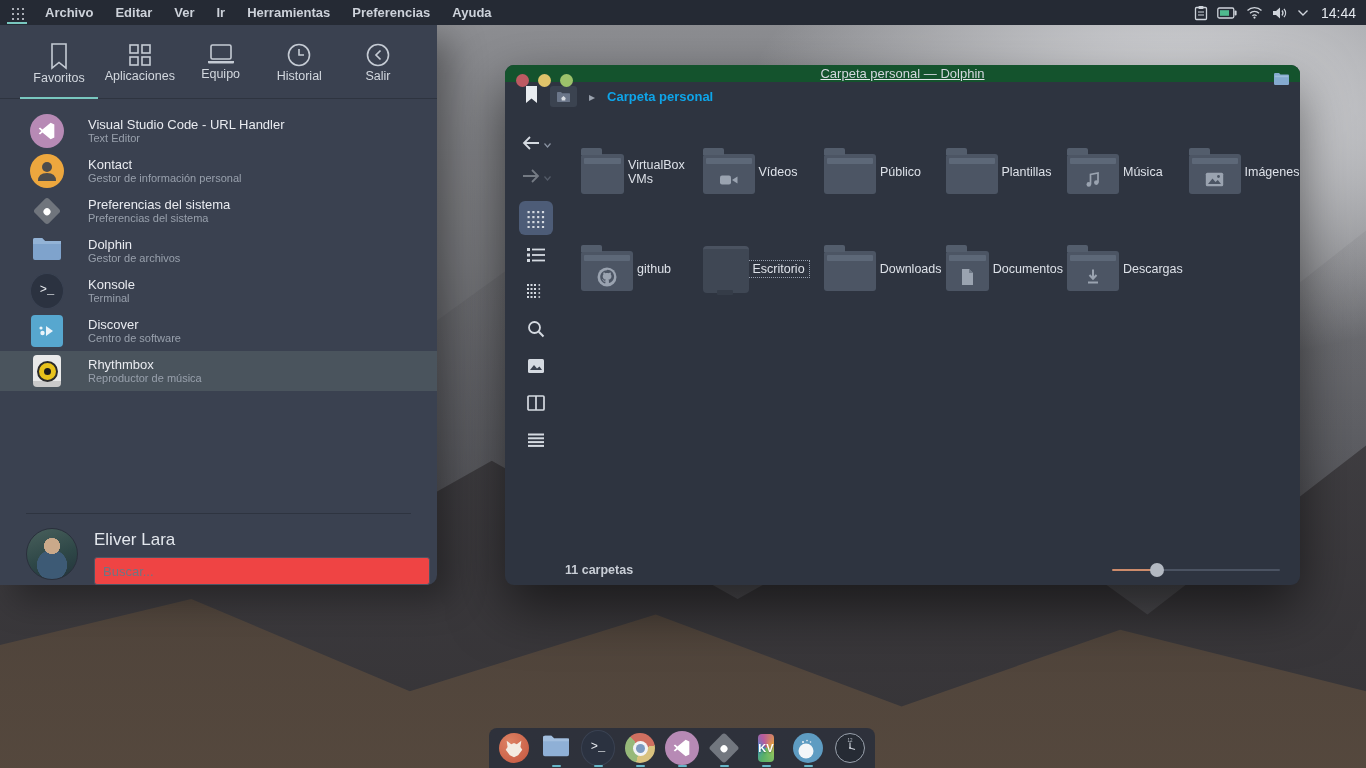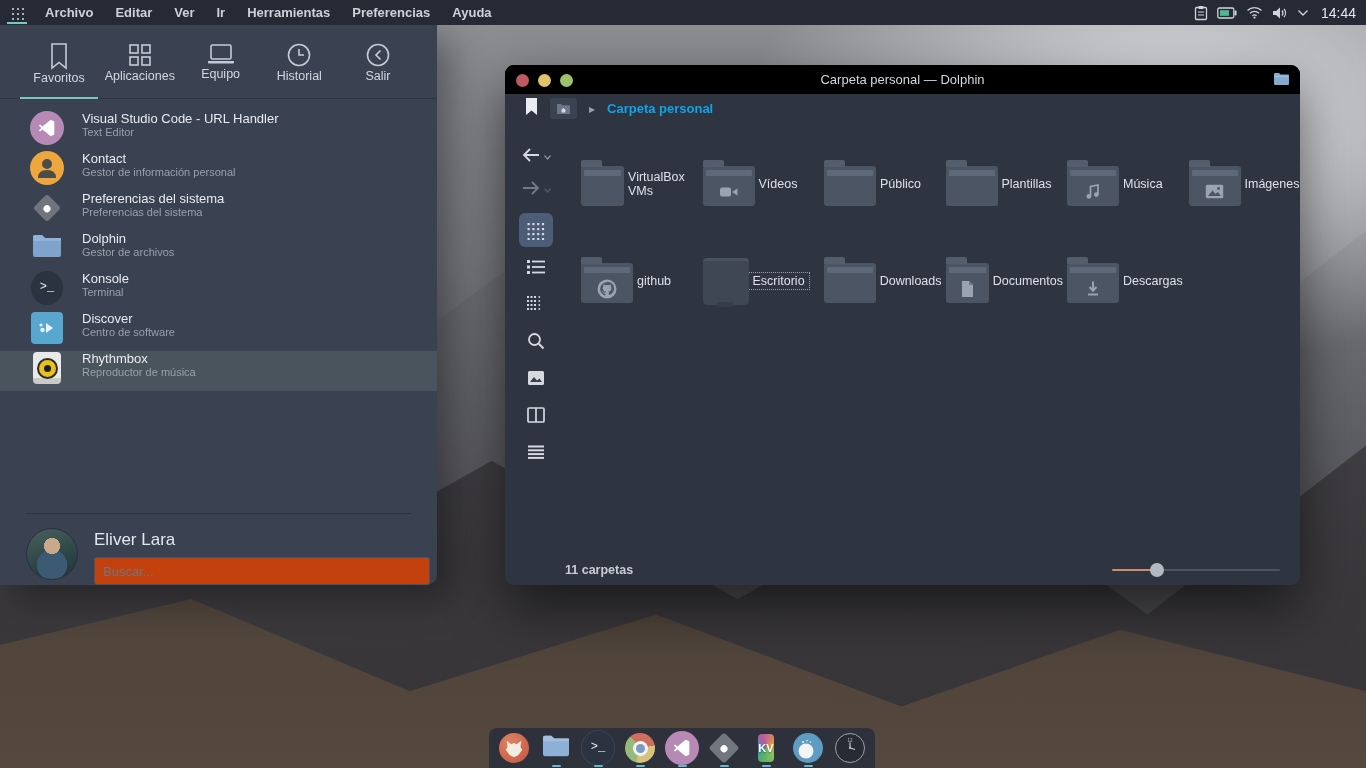--- a/index.html
+++ b/index.html
@@ -39,41 +39,41 @@
 
   
   .panel{position:absolute;left:0;top:25px;width:437px;height:560px;background:#3a4150;
     border-radius:0 0 10px 0;z-index:30;display:flex;flex-direction:column;box-shadow:14px 14px 34px rgba(0,0,0,.35);}
   .tabs{display:flex;justify-content:space-between;padding:16px 26px 0 26px;border-bottom:1px solid #2e3440;position:relative;}
   .tab{display:flex;flex-direction:column;align-items:center;padding-bottom:13px;position:relative;min-width:66px;cursor:default;}
   .tab svg{display:block;}
   .tab-label{font-size:12.5px;color:#d3d8df;}
   .tab.active::after{content:"";position:absolute;left:50%;transform:translateX(-50%);bottom:-1px;width:78px;height:2px;background:#79c7bf;}
   .applist{padding:12px 0 0 0;flex:0 0 auto;}
-  .app-row{display:flex;align-items:flex-start;gap:18px;height:40px;padding:0 0 0 30px;cursor:default;}
+  .app-row{display:flex;align-items:center;gap:24px;height:40px;padding:0 0 0 30px;cursor:default;}
   .app-row.selected{background:#4a545d;}
   .app-ic{width:34px;height:34px;flex:0 0 34px;display:flex;align-items:center;justify-content:center;position:relative;}
   .app-title{font-size:13px;color:#e9ebf0;line-height:15px;}
   .app-desc{font-size:11px;color:#98a0ac;line-height:13px;}
   .panel-flex{flex:1;}
   .userarea{border-top:1px solid #2e3440;margin:0 26px;padding:14px 0 0 0;display:flex;gap:16px;}
   .avatar{width:50px;height:50px;border-radius:50%;flex:0 0 50px;position:relative;overflow:hidden;
     background:radial-gradient(circle at 50% 34%, #caa98a 0 19%, rgba(202,169,138,0) 20%),
       radial-gradient(circle at 50% 72%, #3d5a75 0 34%, rgba(61,90,117,0) 35%),
       linear-gradient(160deg,#49605c 0%,#2e4747 55%,#23333b 100%);border:1px solid #2a303c;}
   .user-name{font-size:17px;color:#e3e7ed;font-weight:400;margin:2px 0 7px 0;}
-  .searchbox{width:318px;height:26px;background:#c2410c;border:1px solid #4d5564;border-radius:3px;
+  .searchbox{width:318px;height:26px;background:#ef4444;border:1px solid #4d5564;border-radius:3px;
     color:#e6e9ee;font-size:13px;padding:0 8px;outline:none;font-family:"Liberation Sans",sans-serif;}
   .searchbox::placeholder{color:#6e7683;}
 
   
   .window{position:absolute;left:505px;top:65px;width:795px;height:520px;background:#2e3440;
     border-radius:9px;box-shadow:0 22px 54px rgba(0,0,0,.55);z-index:20;display:flex;flex-direction:column;}
-  .titlebar{height:29px;background:#000000;border-radius:9px 9px 0 0;position:relative;
-    display:flex;align-items:center;justify-content:center;}
+  .titlebar{height:17px;background:#14532d;border-radius:9px 9px 0 0;position:relative;
+    display:flex;align-items:center;justify-content:center;text-decoration:underline;}
   .lights{position:absolute;left:11px;top:0;height:30px;display:flex;align-items:center;gap:9px;}
   .light{width:13px;height:13px;border-radius:50%;}
   .l-close{background:#bd5a62;}
   .l-min{background:#dfc36a;}
   .l-max{background:#9dc26b;}
   .win-title{font-size:13px;color:#d3d7de;}
   .win-appicon{position:absolute;right:10px;top:7px;}
   .crumbbar{height:29px;display:flex;align-items:center;padding-left:20px;gap:12px;}
   .crumb-home{width:27px;height:21px;background:#3b4350;border-radius:3px;display:flex;align-items:center;justify-content:center;}
   .crumb-sep{color:#9aa2ae;font-size:12px;}

